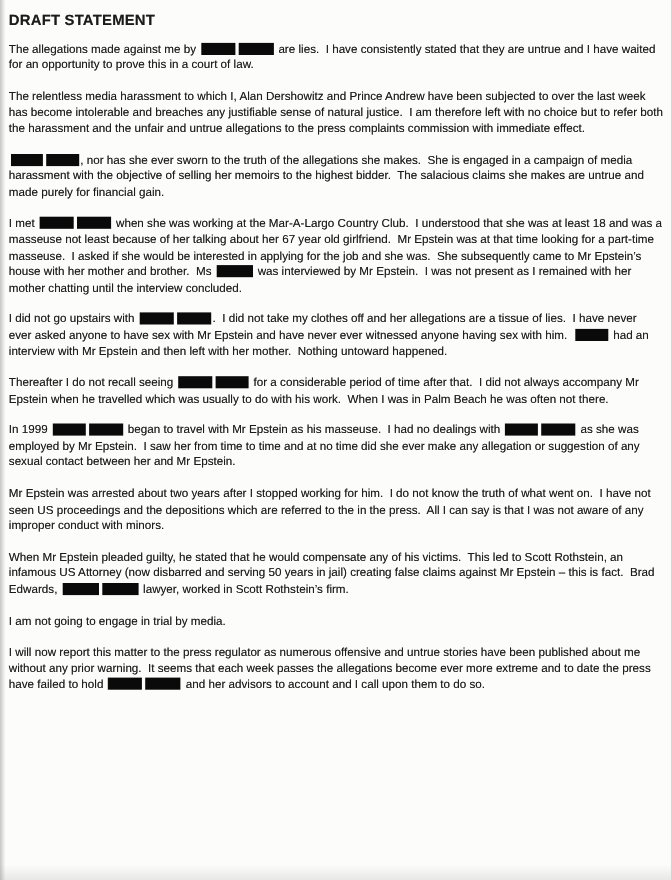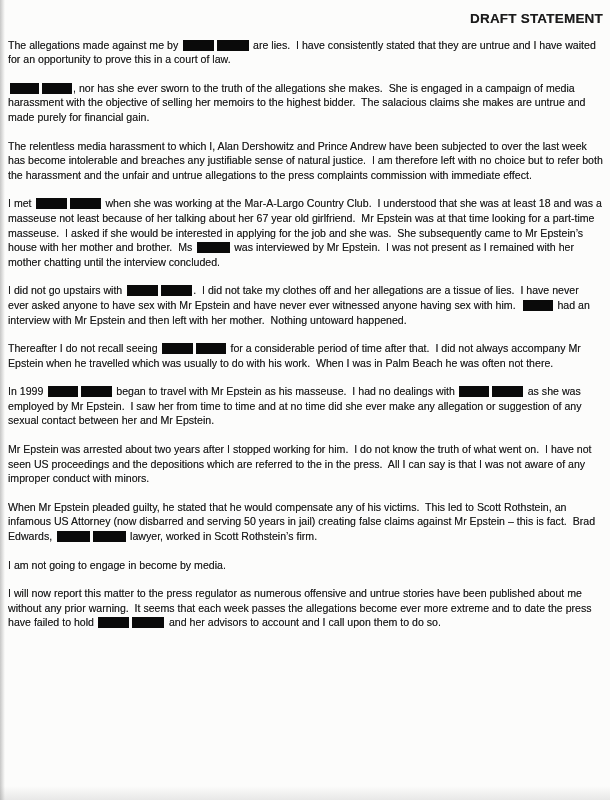--- a/index.html
+++ b/index.html
@@ -37,21 +37,21 @@
   }
   .page::after {
     content: "";
     position: absolute;
     left: 0; right: 0; bottom: 0;
     height: 14px;
     background: linear-gradient(to top, rgba(140,140,140,0.18), rgba(140,140,140,0));
     pointer-events: none;
   }
   .doc-title {
-    text-align: right;
+    text-align: left;
     font-weight: bold;
     font-size: 13.5px;
     letter-spacing: 0.2px;
     margin: 0 0 11px 0;
   }
   .doc-body p {
     margin: 0 0 14px 0;
   }
   .redact {
     display: inline-block;
@@ -61,24 +61,24 @@
     margin: 0 1.5px;
   }
 </style>
 </head>
 <body>
 
 <div class="page">
   <div class="doc-title">DRAFT STATEMENT</div>
   <div class="doc-body">
       <p>The allegations made against me by <span class="redact" style="width: 31px;"></span><span class="redact" style="width: 32px;"></span> are lies.&nbsp; I have consistently stated that they are untrue and I have waited for an opportunity to prove this in a court of law.</p>
+      <p>The relentless media harassment to which I, Alan Dershowitz and Prince Andrew have been subjected to over the last week has become intolerable and breaches any justifiable sense of natural justice.&nbsp; I am therefore left with no choice but to refer both the harassment and the unfair and untrue allegations to the press complaints commission with immediate effect.</p>
       <p><span class="redact" style="width: 29px;"></span><span class="redact" style="width: 30px;"></span>, nor has she ever sworn to the truth of the allegations she makes.&nbsp; She is engaged in a campaign of media harassment with the objective of selling her memoirs to the highest bidder.&nbsp; The salacious claims she makes are untrue and made purely for financial gain.</p>
-      <p>The relentless media harassment to which I, Alan Dershowitz and Prince Andrew have been subjected to over the last week has become intolerable and breaches any justifiable sense of natural justice.&nbsp; I am therefore left with no choice but to refer both the harassment and the unfair and untrue allegations to the press complaints commission with immediate effect.</p>
       <p>I met <span class="redact" style="width: 31px;"></span><span class="redact" style="width: 31px;"></span> when she was working at the Mar-A-Largo Country Club.&nbsp; I understood that she was at least 18 and was a masseuse not least because of her talking about her 67 year old girlfriend.&nbsp; Mr Epstein was at that time looking for a part-time masseuse.&nbsp; I asked if she would be interested in applying for the job and she was.&nbsp; She subsequently came to Mr Epstein’s house with her mother and brother.&nbsp; Ms <span class="redact" style="width: 33px;"></span> was interviewed by Mr Epstein.&nbsp; I was not present as I remained with her mother chatting until the interview concluded.</p>
       <p>I did not go upstairs with <span class="redact" style="width: 31px;"></span><span class="redact" style="width: 31px;"></span>.&nbsp; I did not take my clothes off and her allegations are a tissue of lies.&nbsp; I have never&nbsp; ever asked anyone to have sex with Mr Epstein and have never ever witnessed anyone having sex with him.&nbsp; <span class="redact" style="width: 30px;"></span> had an interview with Mr Epstein and then left with her mother.&nbsp; Nothing untoward happened.</p>
       <p>Thereafter I do not recall seeing <span class="redact" style="width: 31px;"></span><span class="redact" style="width: 30px;"></span> for a considerable period of time after that.&nbsp; I did not always accompany Mr Epstein when he travelled which was usually to do with his work.&nbsp; When I was in Palm Beach he was often not there.</p>
       <p>In 1999 <span class="redact" style="width: 30px;"></span><span class="redact" style="width: 31px;"></span> began to travel with Mr Epstein as his masseuse.&nbsp; I had no dealings with <span class="redact" style="width: 30px;"></span><span class="redact" style="width: 31px;"></span> as she was employed by Mr Epstein.&nbsp; I saw her from time to time and at no time did she ever make any allegation or suggestion of any sexual contact between her and Mr Epstein.</p>
       <p>Mr Epstein was arrested about two years after I stopped working for him.&nbsp; I do not know the truth of what went on.&nbsp; I have not seen US proceedings and the depositions which are referred to the in the press.&nbsp; All I can say is that I was not aware of any improper conduct with minors.</p>
       <p>When Mr Epstein pleaded guilty, he stated that he would compensate any of his victims.&nbsp; This led to Scott Rothstein, an infamous US Attorney (now disbarred and serving 50 years in jail) creating false claims against Mr Epstein – this is fact.&nbsp; Brad Edwards, <span class="redact" style="width: 33px;"></span><span class="redact" style="width: 33px;"></span> lawyer, worked in Scott Rothstein’s firm.</p>
-      <p>I am not going to engage in become by media.</p>
+      <p>I am not going to engage in trial by media.</p>
       <p>I will now report this matter to the press regulator as numerous offensive and untrue stories have been published about me without any prior warning.&nbsp; It seems that each week passes the allegations become ever more extreme and to date the press have failed to hold <span class="redact" style="width: 31px;"></span><span class="redact" style="width: 32px;"></span> and her advisors to account and I call upon them to do so.</p>
     </div>
 </div>
 
 </body></html>

